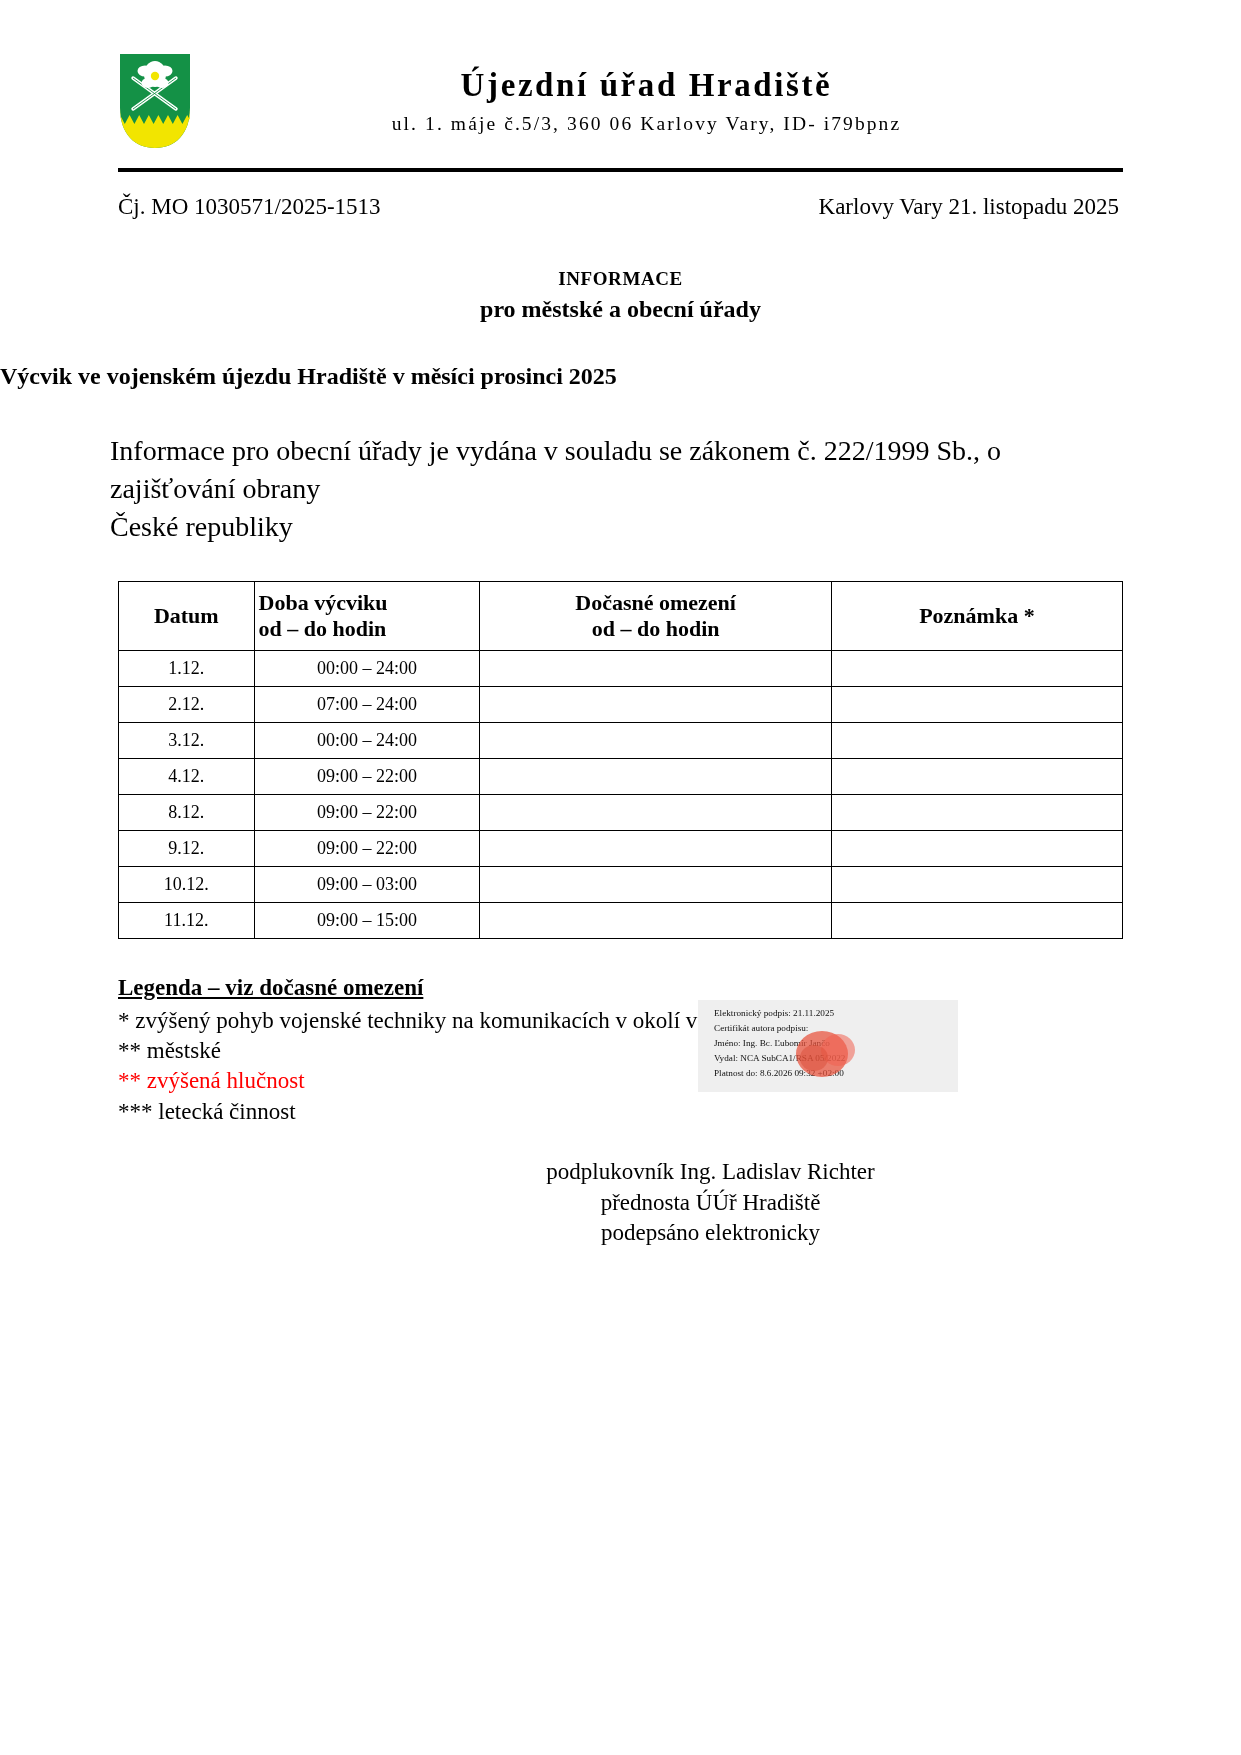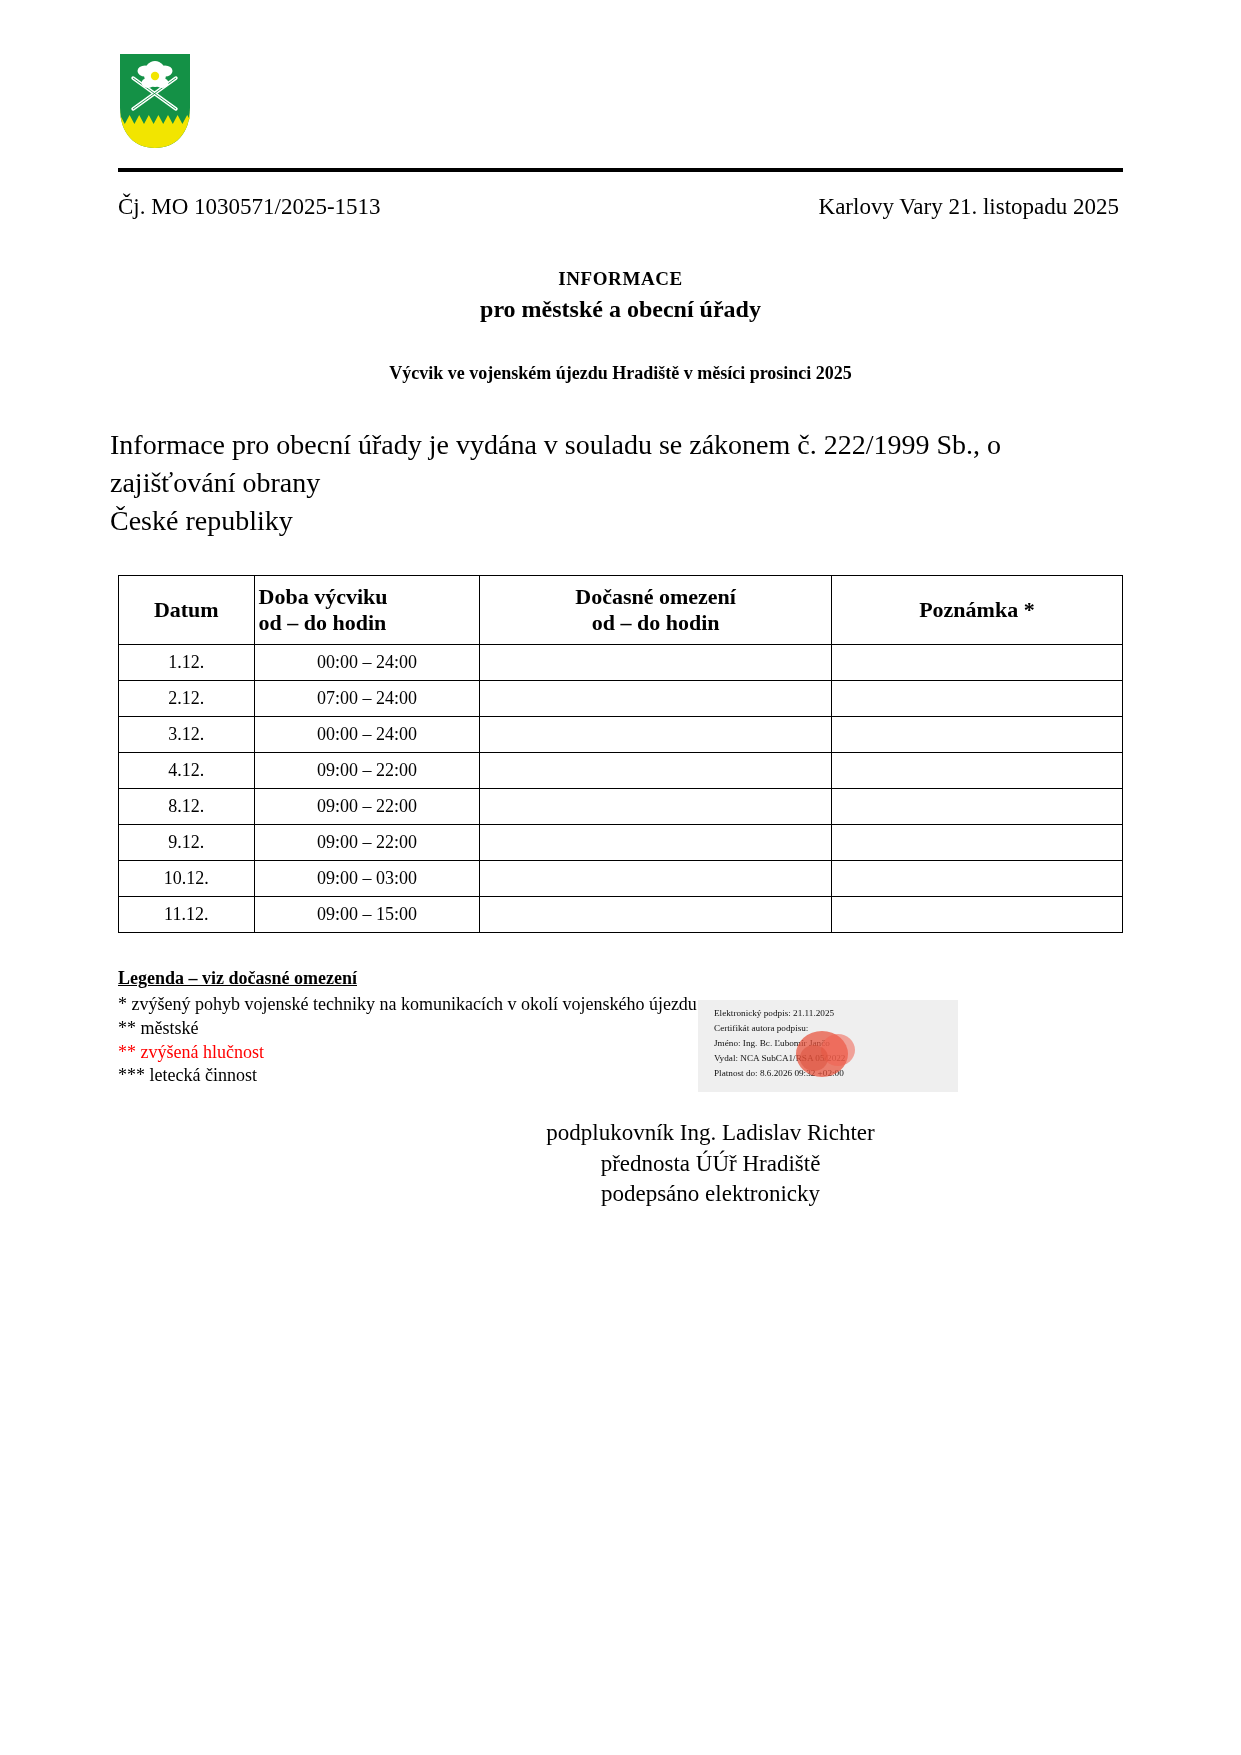--- a/index.html
+++ b/index.html
@@ -81,22 +81,21 @@
     letter-spacing: 0.6px;
     margin-top: 48px;
   }
   .info-sub {
     text-align: center;
     font-size: 24px;
     font-weight: bold;
     margin-top: 6px;
   }
   .training-title {
-    text-align: center;
-    font-size: 18px;
+    font-size: 24px;
     font-weight: bold;
     margin-top: 40px;
   }
   .intro {
     font-size: 28px;
     line-height: 1.35;
     margin: 42px 110px 12px 110px;
   }
 
   
@@ -134,21 +133,21 @@
     font-size: 18px;
   }
   table.schedule tbody td.note {
     text-align: left;
     padding-left: 12px;
   }
 
   
   .legend {
     margin: 34px 118px 0 118px;
-    font-size: 18px;
+    font-size: 23px;
     line-height: 1.32;
   }
   .legend-title {
     font-weight: bold;
     text-decoration: underline;
     display: inline-block;
     margin-bottom: 2px;
   }
   .legend-line { display: block; }
 
@@ -209,20 +208,24 @@
         <g fill="#FFFFFF">
           <ellipse cx="37" cy="22" rx="11" ry="13"></ellipse>
           <ellipse cx="27" cy="19" rx="7.5" ry="5.5"></ellipse>
           <ellipse cx="47" cy="19" rx="7.5" ry="5.5"></ellipse>
           <ellipse cx="30" cy="31" rx="6.5" ry="5"></ellipse>
           <ellipse cx="44" cy="31" rx="6.5" ry="5"></ellipse>
         </g>
         <circle cx="37" cy="24" r="4.2" fill="#F2E500"></circle>
       </svg>
     </div>
+    <div class="header-text">
+      <div class="org-name">Újezdní úřad Hradiště</div>
+      <div class="org-addr">ul. 1. máje č.5/3, 360 06 Karlovy Vary, ID- i79bpnz</div>
+    </div>
   </div>
 
   <div class="rule"></div>
 
   <div class="refline">
     <div class="ref-left">Čj. MO   1030571/2025-1513</div>
     <div class="ref-right">Karlovy Vary 21. listopadu  2025</div>
   </div>
 
   <div class="info-title">INFORMACE</div>

